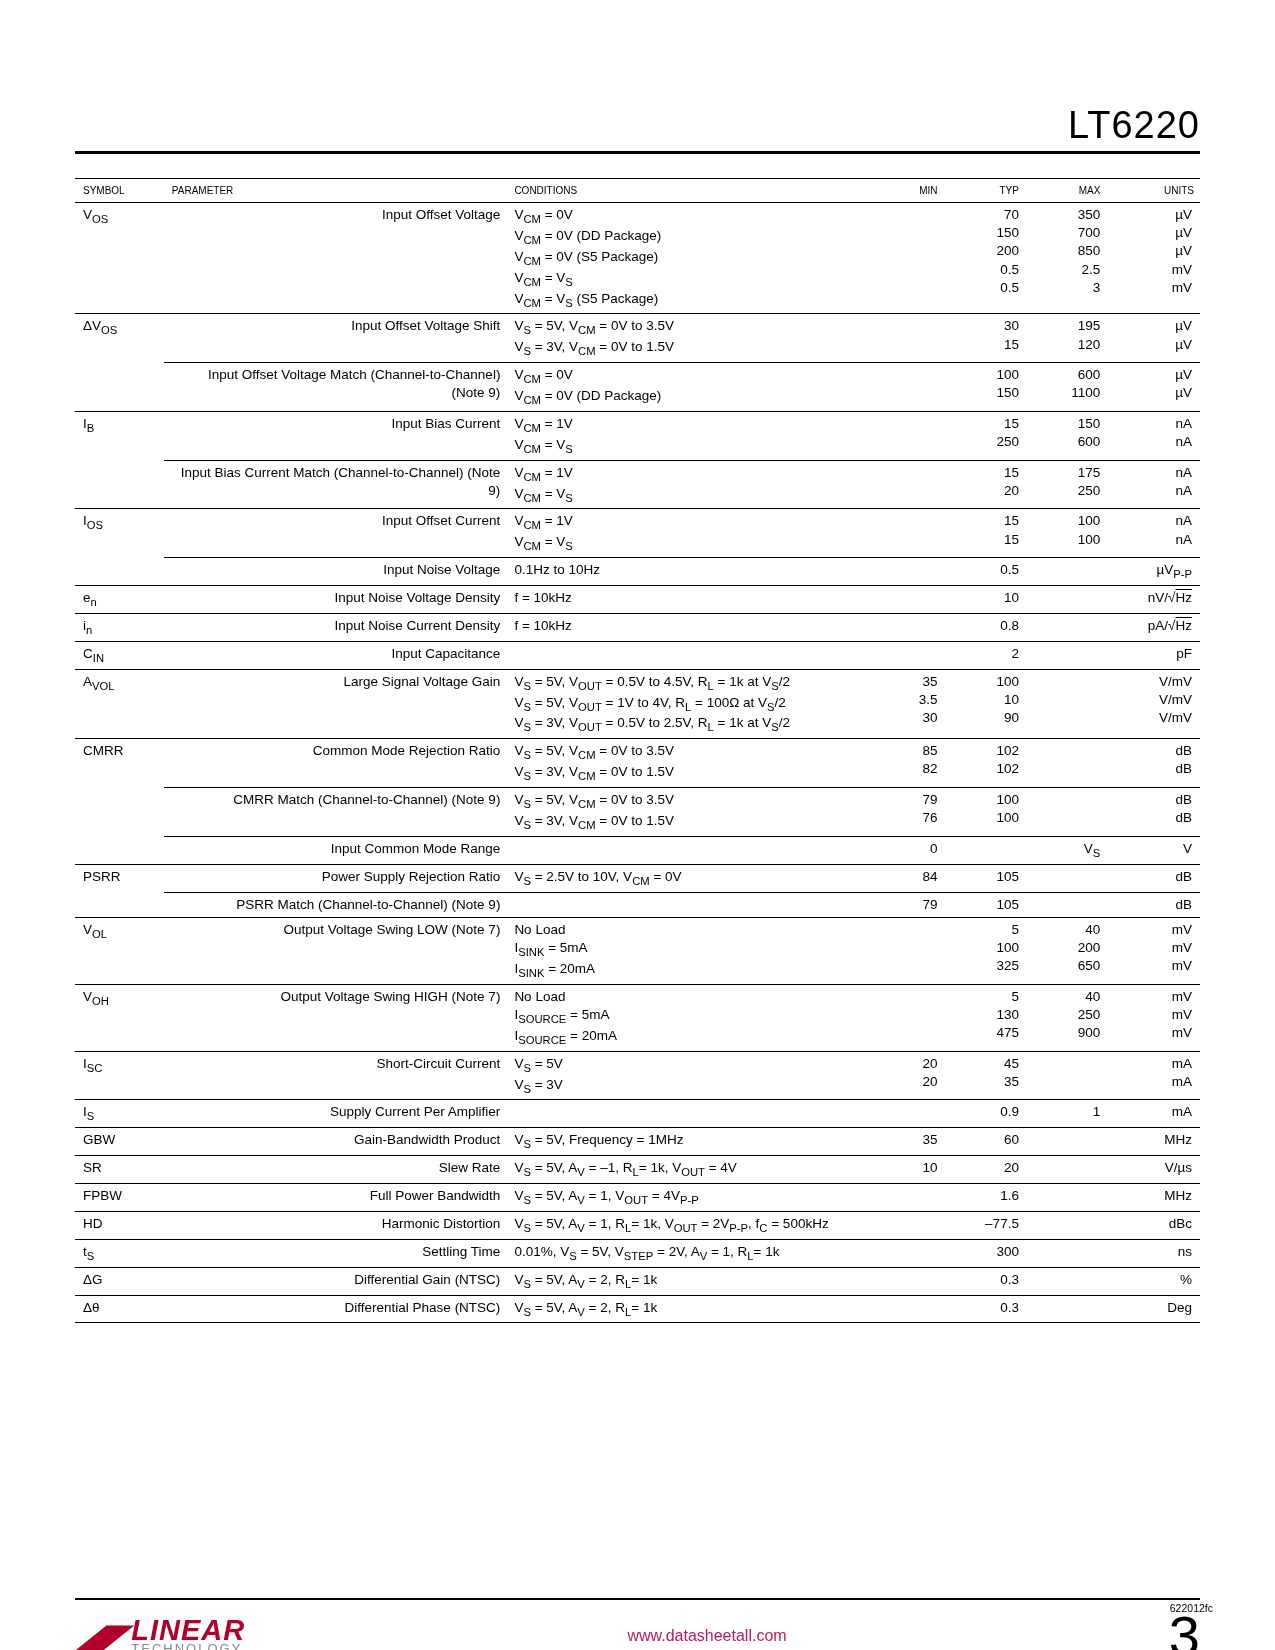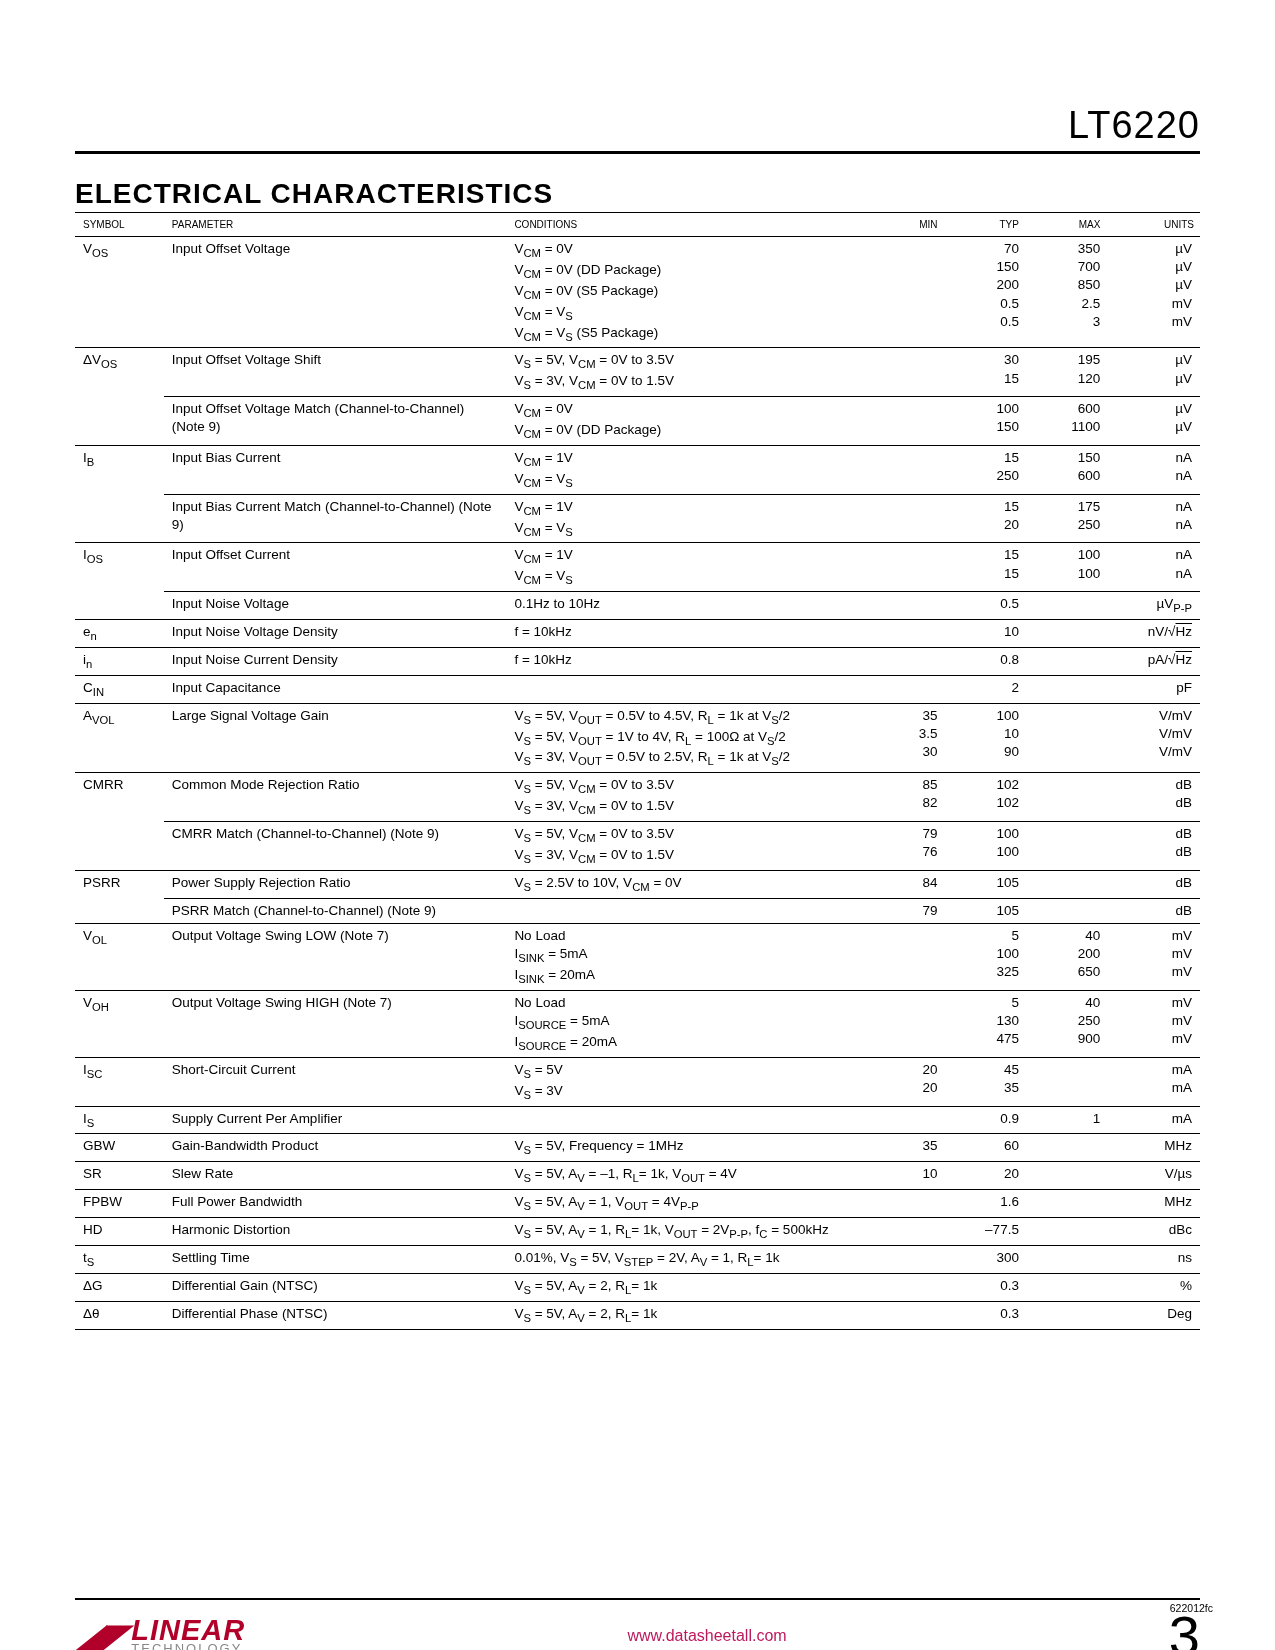--- a/index.html
+++ b/index.html
@@ -54,21 +54,21 @@
     white-space: nowrap;
   }
   table.spec th.righth { text-align: right; padding-right: 14px; }
   table.spec th.centerh { text-align: center; }
   table.spec td {
     padding: 3px 6px 3px 8px;
     vertical-align: top;
     line-height: 1.35;
   }
   table.spec td.first-col { width: 70px; }
-  table.spec td.param-col { width: 310px; }
+  table.spec td.param-col { width: 310px; text-align: right; }
   table.spec td.cond-col { width: 330px; }
   table.spec td.num { text-align: right; width: 55px; padding-right: 14px; }
   table.spec td.unit { text-align: right; width: 65px; padding-right: 8px; }
   table.spec tr.grp td { border-top: 1px solid #000; }
   table.spec tr.subgrp td { border-top: 1px solid #000; }
   table.spec tr.subgrp td.first-col { border-top: none; }
   .footer {
     position: absolute;
     bottom: 30px;
     left: 75px;
@@ -92,21 +92,20 @@
   .multiline div { white-space: nowrap; }
   .radical { text-decoration: overline; }
 </style>
 </head>
 <body>
 
 <div class="page">
 
   <div class="part-title">LT6220</div>
 
-  <div class="section-title">ELECTRICAL CHARACTERISTICS</div>
 
   <table class="spec">
     <thead>
       <tr>
         <th class="first-col">SYMBOL</th>
         <th class="param-col">PARAMETER</th>
         <th class="cond-col">CONDITIONS</th>
         <th class="righth">MIN</th>
         <th class="righth">TYP</th>
         <th class="righth">MAX</th>
@@ -546,20 +545,49 @@
           <td class="num">
             <div class="multiline">
               <div>&nbsp;</div>
               <div>&nbsp;</div>
             </div>
           </td>
           <td class="unit">
             <div class="multiline">
               <div>dB</div>
               <div>dB</div>
+            </div>
+          </td>
+        </tr>
+        <tr class="subgrp">
+          <td class="first-col"></td>
+          <td class="param-col">Input Common Mode Range</td>
+          <td class="cond-col">
+            <div class="multiline">
+              <div>&nbsp;</div>
+            </div>
+          </td>
+          <td class="num">
+            <div class="multiline">
+              <div>0</div>
+            </div>
+          </td>
+          <td class="num">
+            <div class="multiline">
+              <div>&nbsp;</div>
+            </div>
+          </td>
+          <td class="num">
+            <div class="multiline">
+              <div>V<sub>S</sub></div>
+            </div>
+          </td>
+          <td class="unit">
+            <div class="multiline">
+              <div>V</div>
             </div>
           </td>
         </tr>
         <tr class="grp">
           <td class="first-col">PSRR</td>
           <td class="param-col">Power Supply Rejection Ratio</td>
           <td class="cond-col">
             <div class="multiline">
               <div>V<sub>S</sub> = 2.5V to 10V, V<sub>CM</sub> = 0V</div>
             </div>

